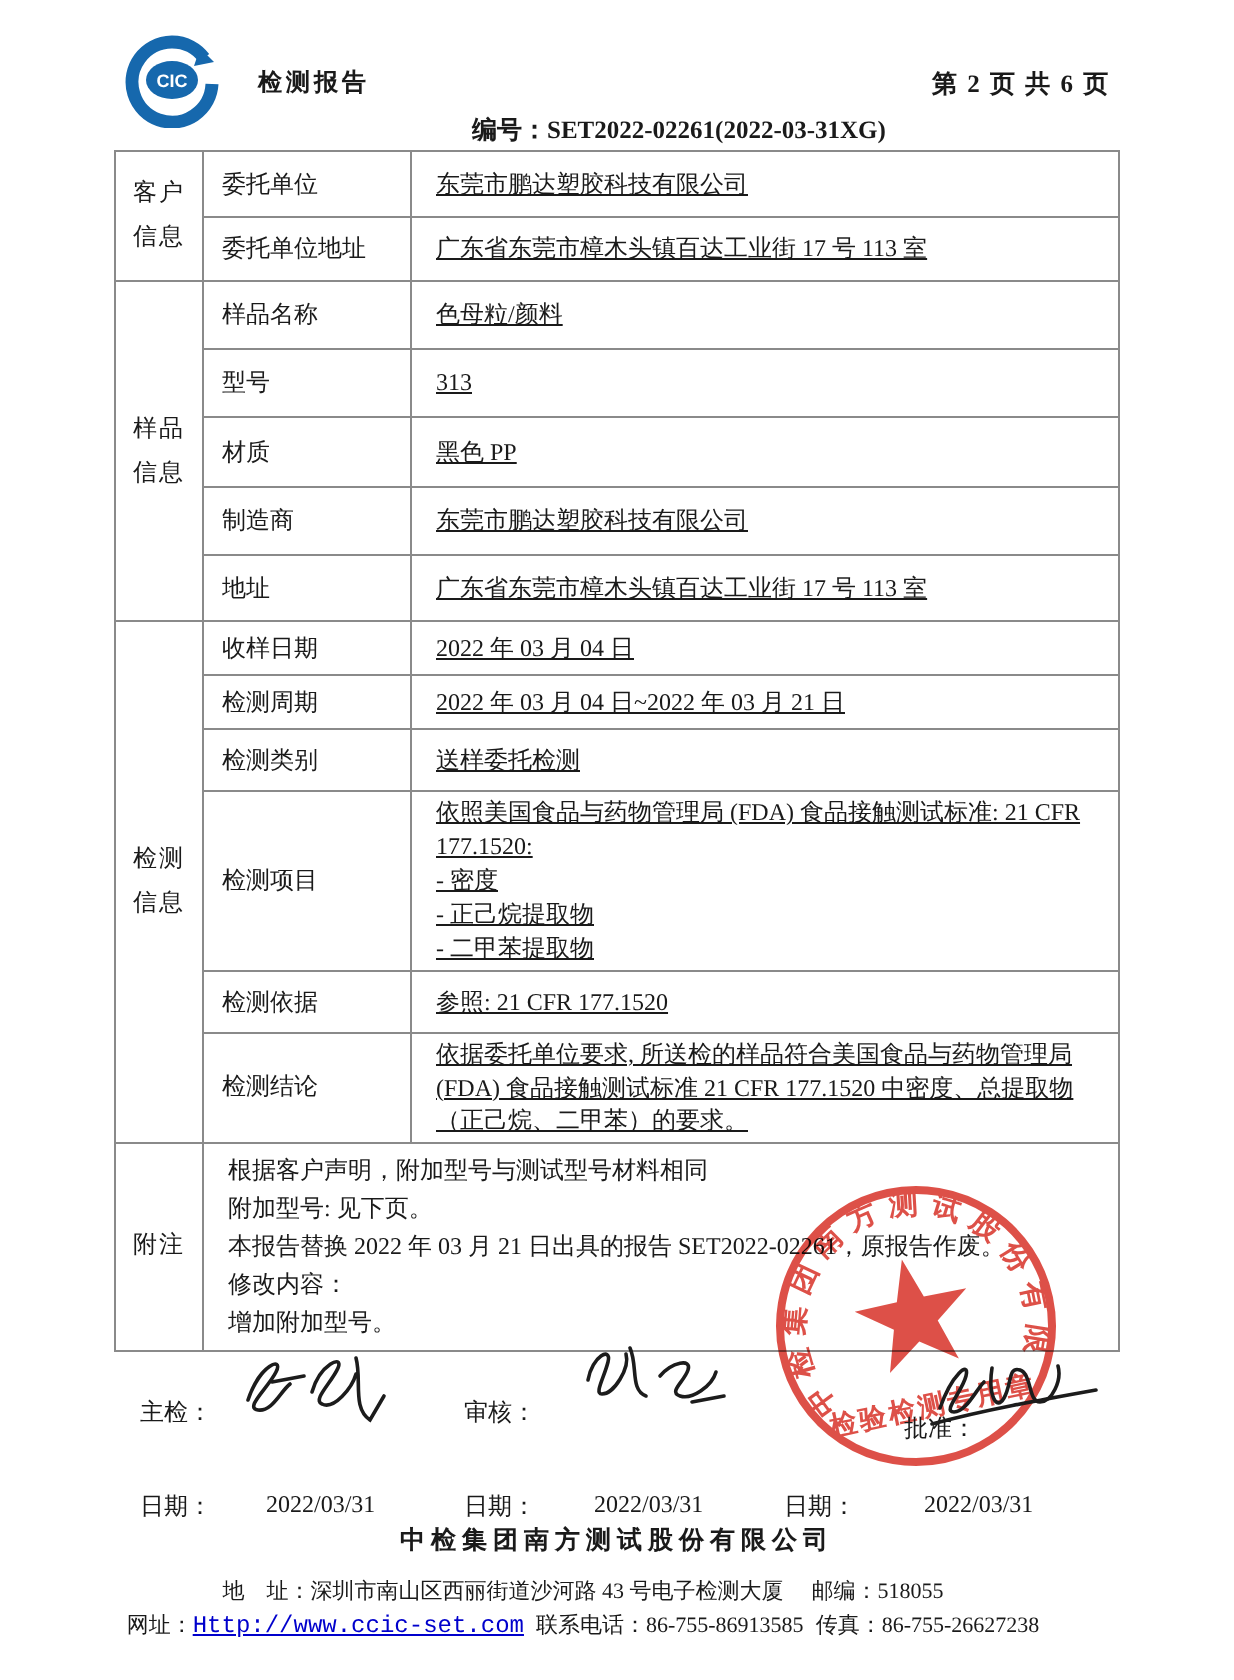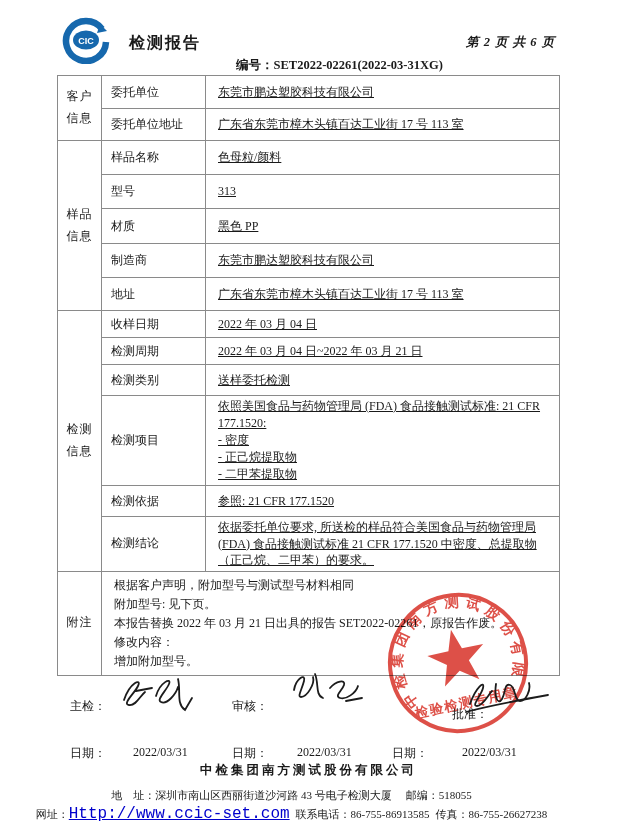--- a/index.html
+++ b/index.html
@@ -2,23 +2,23 @@
 <html><head>
 <meta charset="utf-8">
 <style>
   html,body{margin:0;padding:0;background:#fff;}
   .page{
     position:relative;width:617px;height:840px;background:#ffffff;overflow:hidden;
     font-family:"Liberation Serif","DejaVu Serif",serif;color:#1a1a1a;
   }
   
   .logo{position:absolute;left:62px;top:16px;width:48px;height:48px;}
-  .hdr-title{position:absolute;left:129px;top:33px;font-size:16px;font-weight:bold;letter-spacing:2px;}
+  .hdr-title{position:absolute;left:129px;top:33px;font-size:12px;font-weight:bold;letter-spacing:2px;}
   .hdr-no{position:absolute;left:236px;top:34px;font-size:12.5px;font-weight:bold;margin-top:23px;}
-  .hdr-page{position:absolute;left:466px;top:34px;font-size:12.5px;font-weight:bold;letter-spacing:1px;font-style:italic;}
+  .hdr-page{position:absolute;left:466px;top:34px;font-size:12.5px;font-weight:bold;letter-spacing:1px;}
   
   .report-table{position:absolute;left:57px;top:75px;border-collapse:collapse;width:503px;table-layout:fixed;}
   .report-table td{border:1px solid #8a8a8a;font-size:12px;vertical-align:middle;overflow:hidden;}
   td.sec{text-align:center;line-height:22px;white-space:pre-line;letter-spacing:1px;font-family:Liberation Mono, monospace;}
   td.lbl{padding:0 4px 0 9px;}
   td.val{padding:2px 8px 2px 12px;line-height:17px;text-decoration:underline;}
   .multi{white-space:pre-line;}
   td.note{padding:4px 8px 4px 12px;line-height:19px;white-space:pre-line;}
   tr.h33{height:33px}tr.h32{height:32px}tr.h34{height:34px}tr.h35{height:35px}
   tr.h27{height:27px}tr.h25{height:31px}tr.h85{height:85px}tr.h50{height:50px}tr.h95{height:95px}
@@ -32,21 +32,21 @@
   .stamp text{font-family:"Liberation Serif","DejaVu Serif",serif;}
   
   .ft-company{position:absolute;left:0;top:762px;width:617px;text-align:center;
     font-size:12.5px;font-weight:bold;letter-spacing:3px;}
   .ft-line{position:absolute;left:0;width:583px;text-align:center;font-size:11px;}
   .ft-addr{top:788px;}
   .ft-web{top:805px;}
   .ft-line .gap{display:inline-block;width:14px;}
   .ft-line .gap-sm{display:inline-block;width:6px;}
   a.weblink{color:#0000cc;text-decoration:underline;cursor:pointer;
-    font-family:"Liberation Mono","DejaVu Sans Mono",monospace;font-size:16px;}
+    font-family:"Liberation Mono","DejaVu Sans Mono",monospace;font-size:12px;}
 </style>
 </head>
 <body>
 
 <div class="page">
 
   <svg class="logo" viewBox="0 0 48 48">
     <path d="M40 13 A20 20 0 1 0 44 26" stroke="#1668ad" stroke-width="6.5" fill="none"></path>
     <path d="M38 8 L45 15 L35 17 Z" fill="#1668ad"></path>
     <ellipse cx="24" cy="24" rx="13" ry="9.5" fill="#1668ad"></ellipse>

